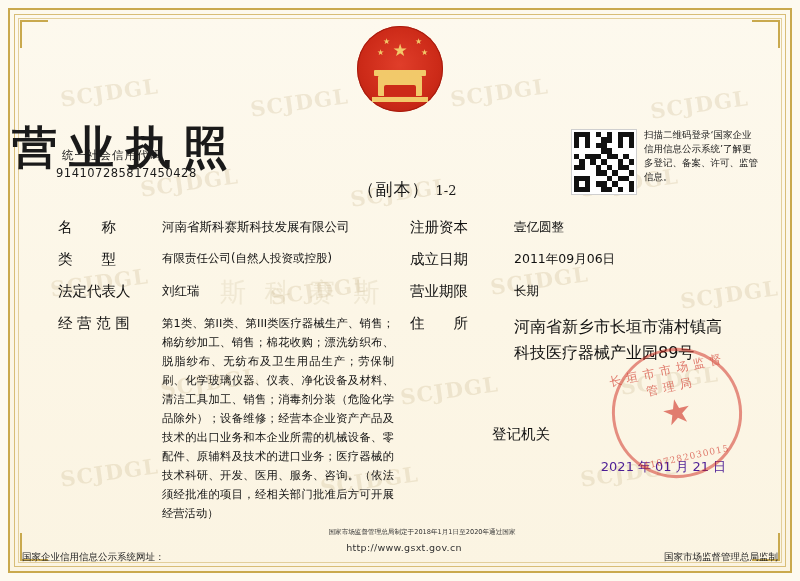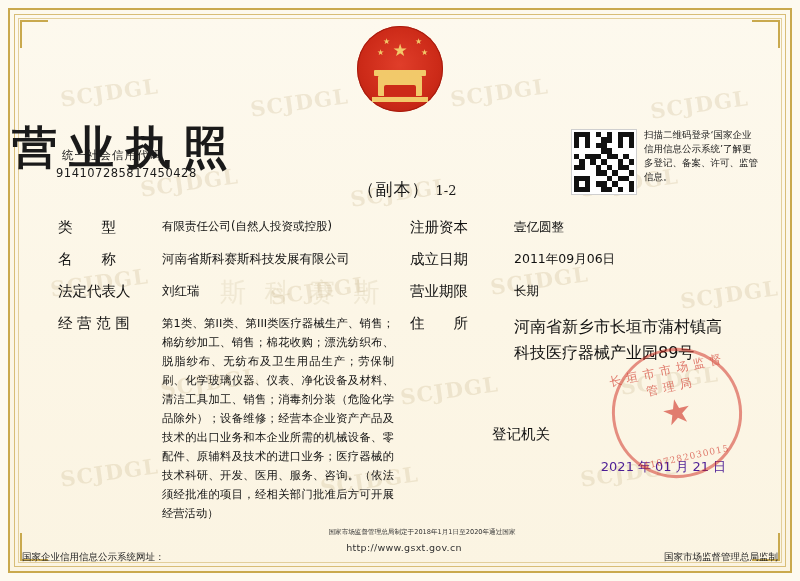--- a/index.html
+++ b/index.html
@@ -549,24 +549,24 @@
         <i></i>
         <i class="on"></i>
     </div>
   </div>
   <div class="qr-note">扫描二维码登录‘国家企业信用信息公示系统’了解更多登记、备案、许可、监管信息。</div>
 
   <div class="fields">
 
     <div class="col-left">
       <div class="row">
+        <span class="lbl">名　　称</span><span class="val">河南省斯科赛斯科技发展有限公司</span>
+      </div>
+      <div class="row">
         <span class="lbl">类　　型</span><span class="val small">有限责任公司(自然人投资或控股)</span>
-      </div>
-      <div class="row">
-        <span class="lbl">名　　称</span><span class="val">河南省斯科赛斯科技发展有限公司</span>
       </div>
       <div class="row">
         <span class="lbl">法定代表人</span><span class="val">刘红瑞</span>
       </div>
       <div class="row row-scope">
         <span class="lbl">经 营 范 围</span><span class="scope-text">第1类、第II类、第III类医疗器械生产、销售；棉纺纱加工、销售；棉花收购；漂洗纺织布、脱脂纱布、无纺布及卫生用品生产；劳保制刷、化学玻璃仪器、仪表、净化设备及材料、清洁工具加工、销售；消毒剂分装（危险化学品除外）；设备维修；经营本企业资产产品及技术的出口业务和本企业所需的机械设备、零配件、原辅料及技术的进口业务；医疗器械的技术科研、开发、医用、服务、咨询。（依法须经批准的项目，经相关部门批准后方可开展经营活动）</span>
       </div>
     </div>
 
     <div class="col-right">

